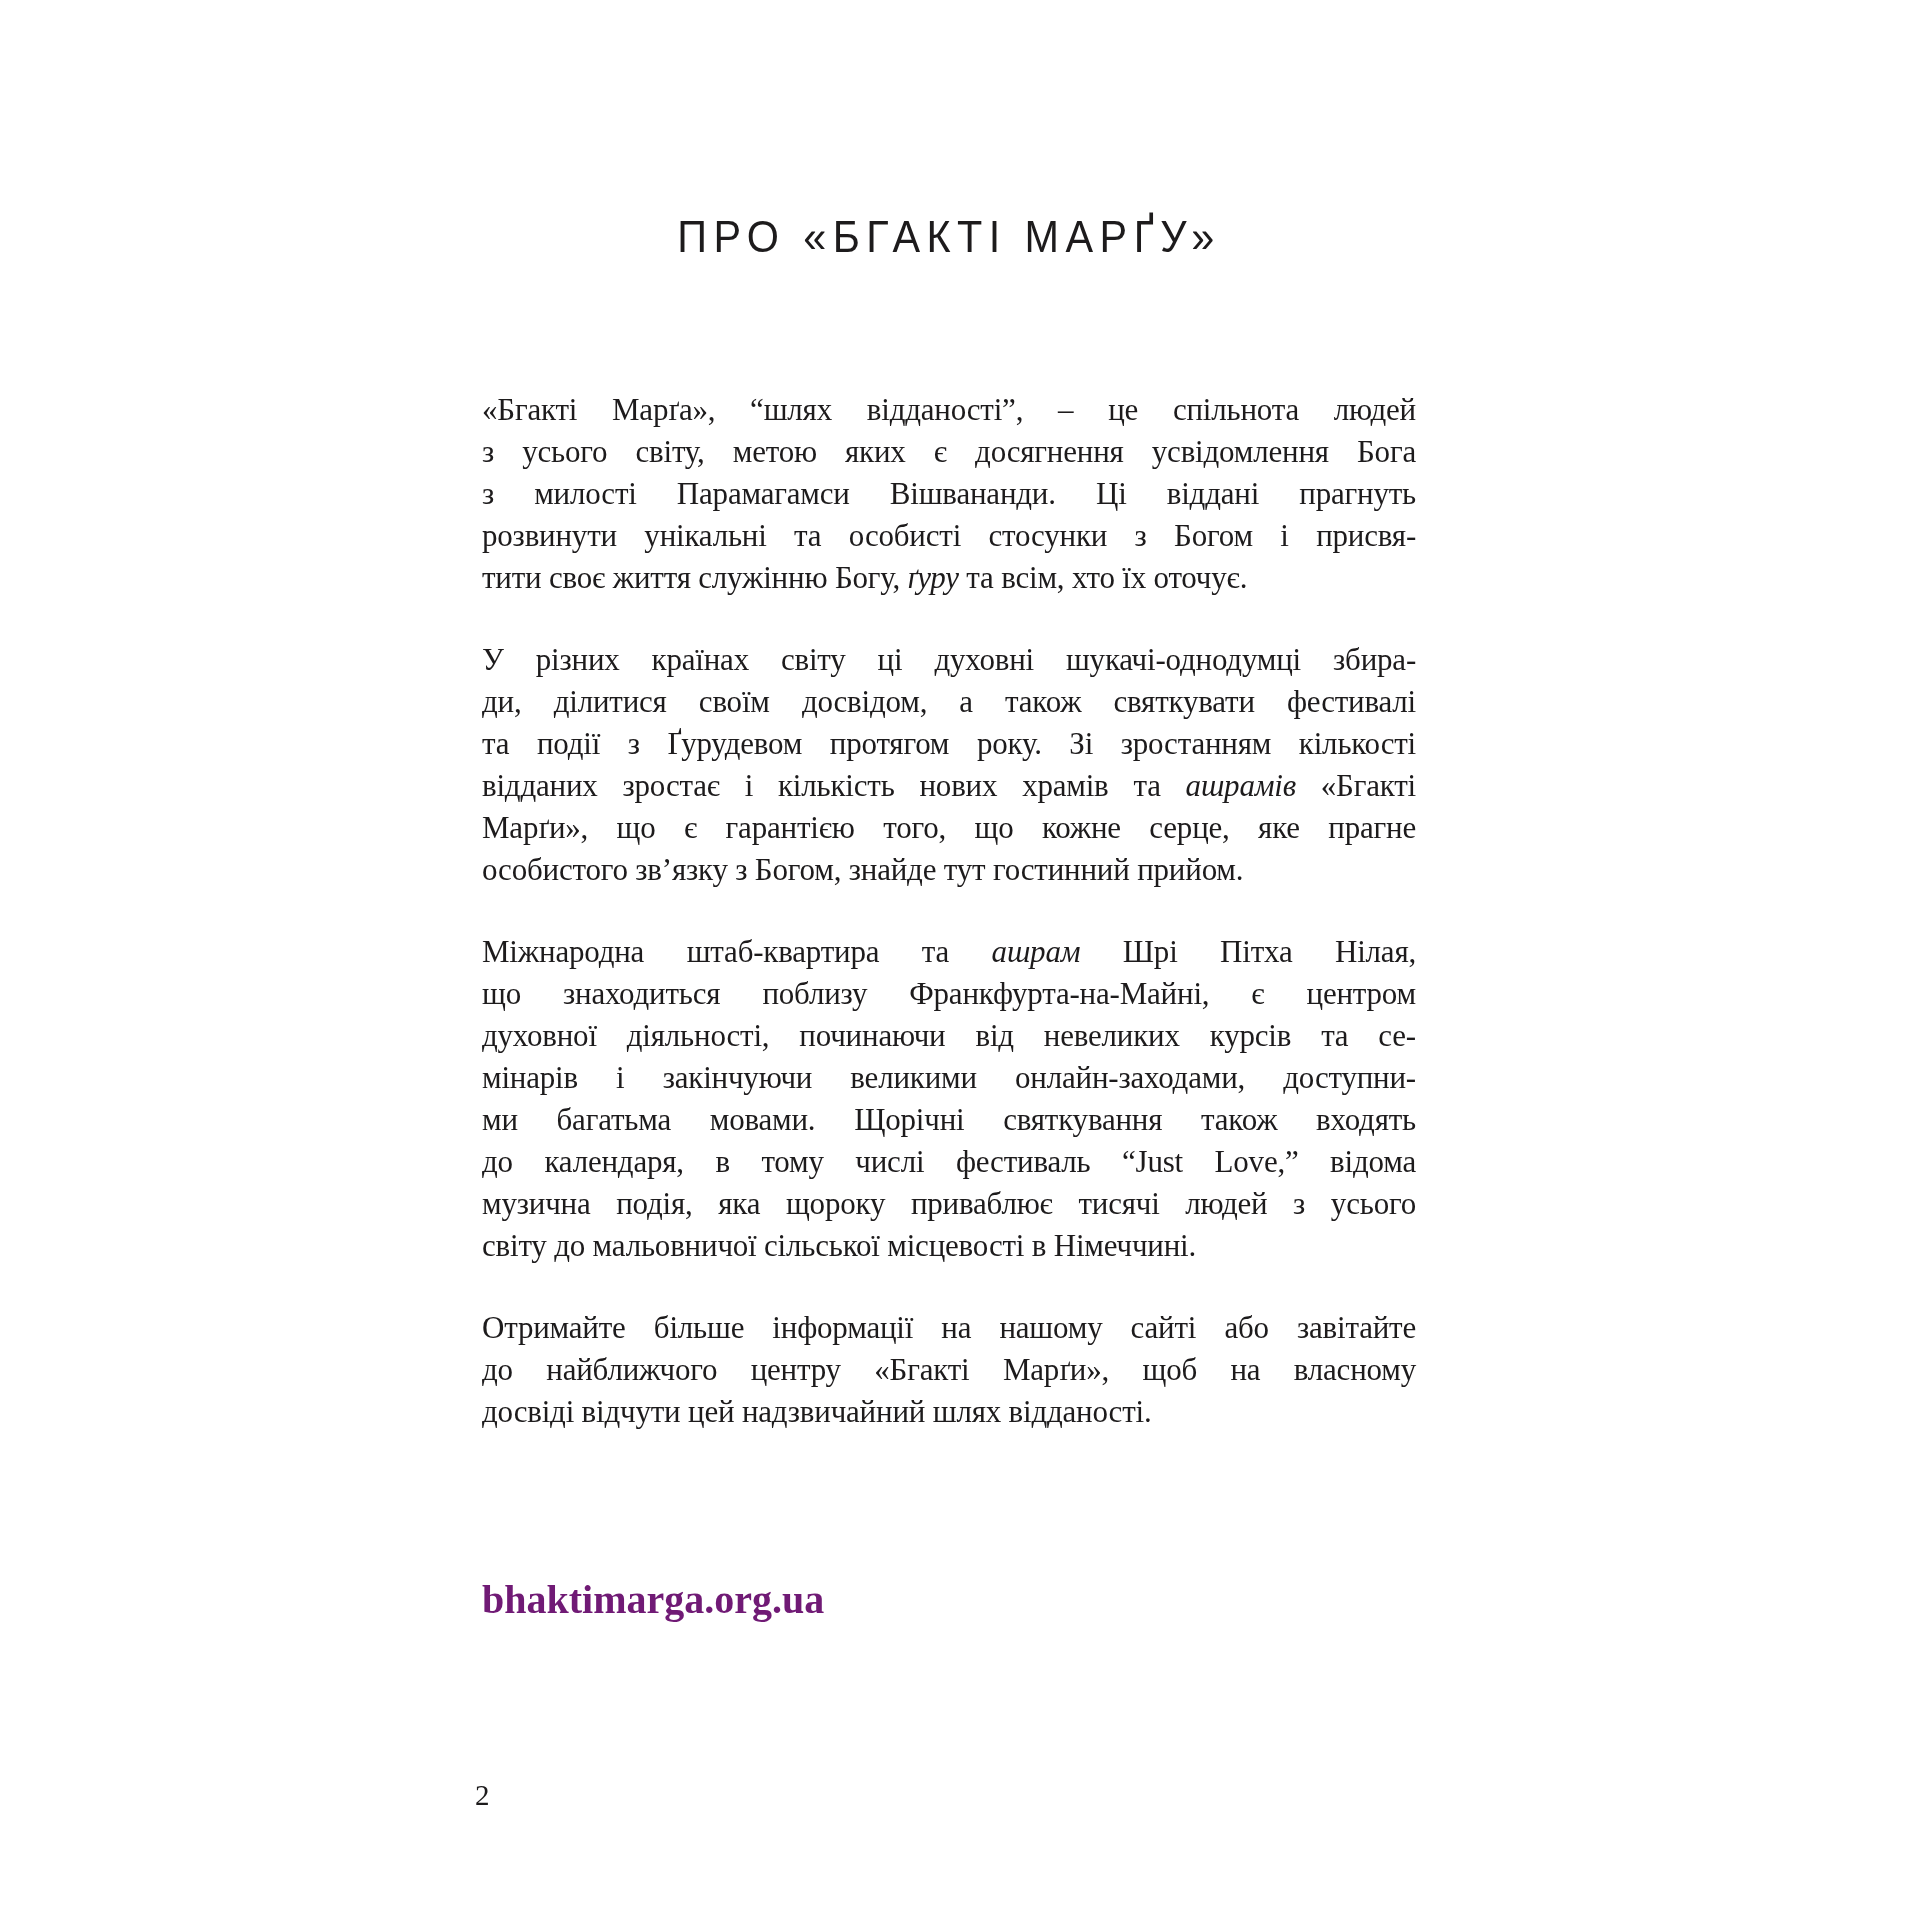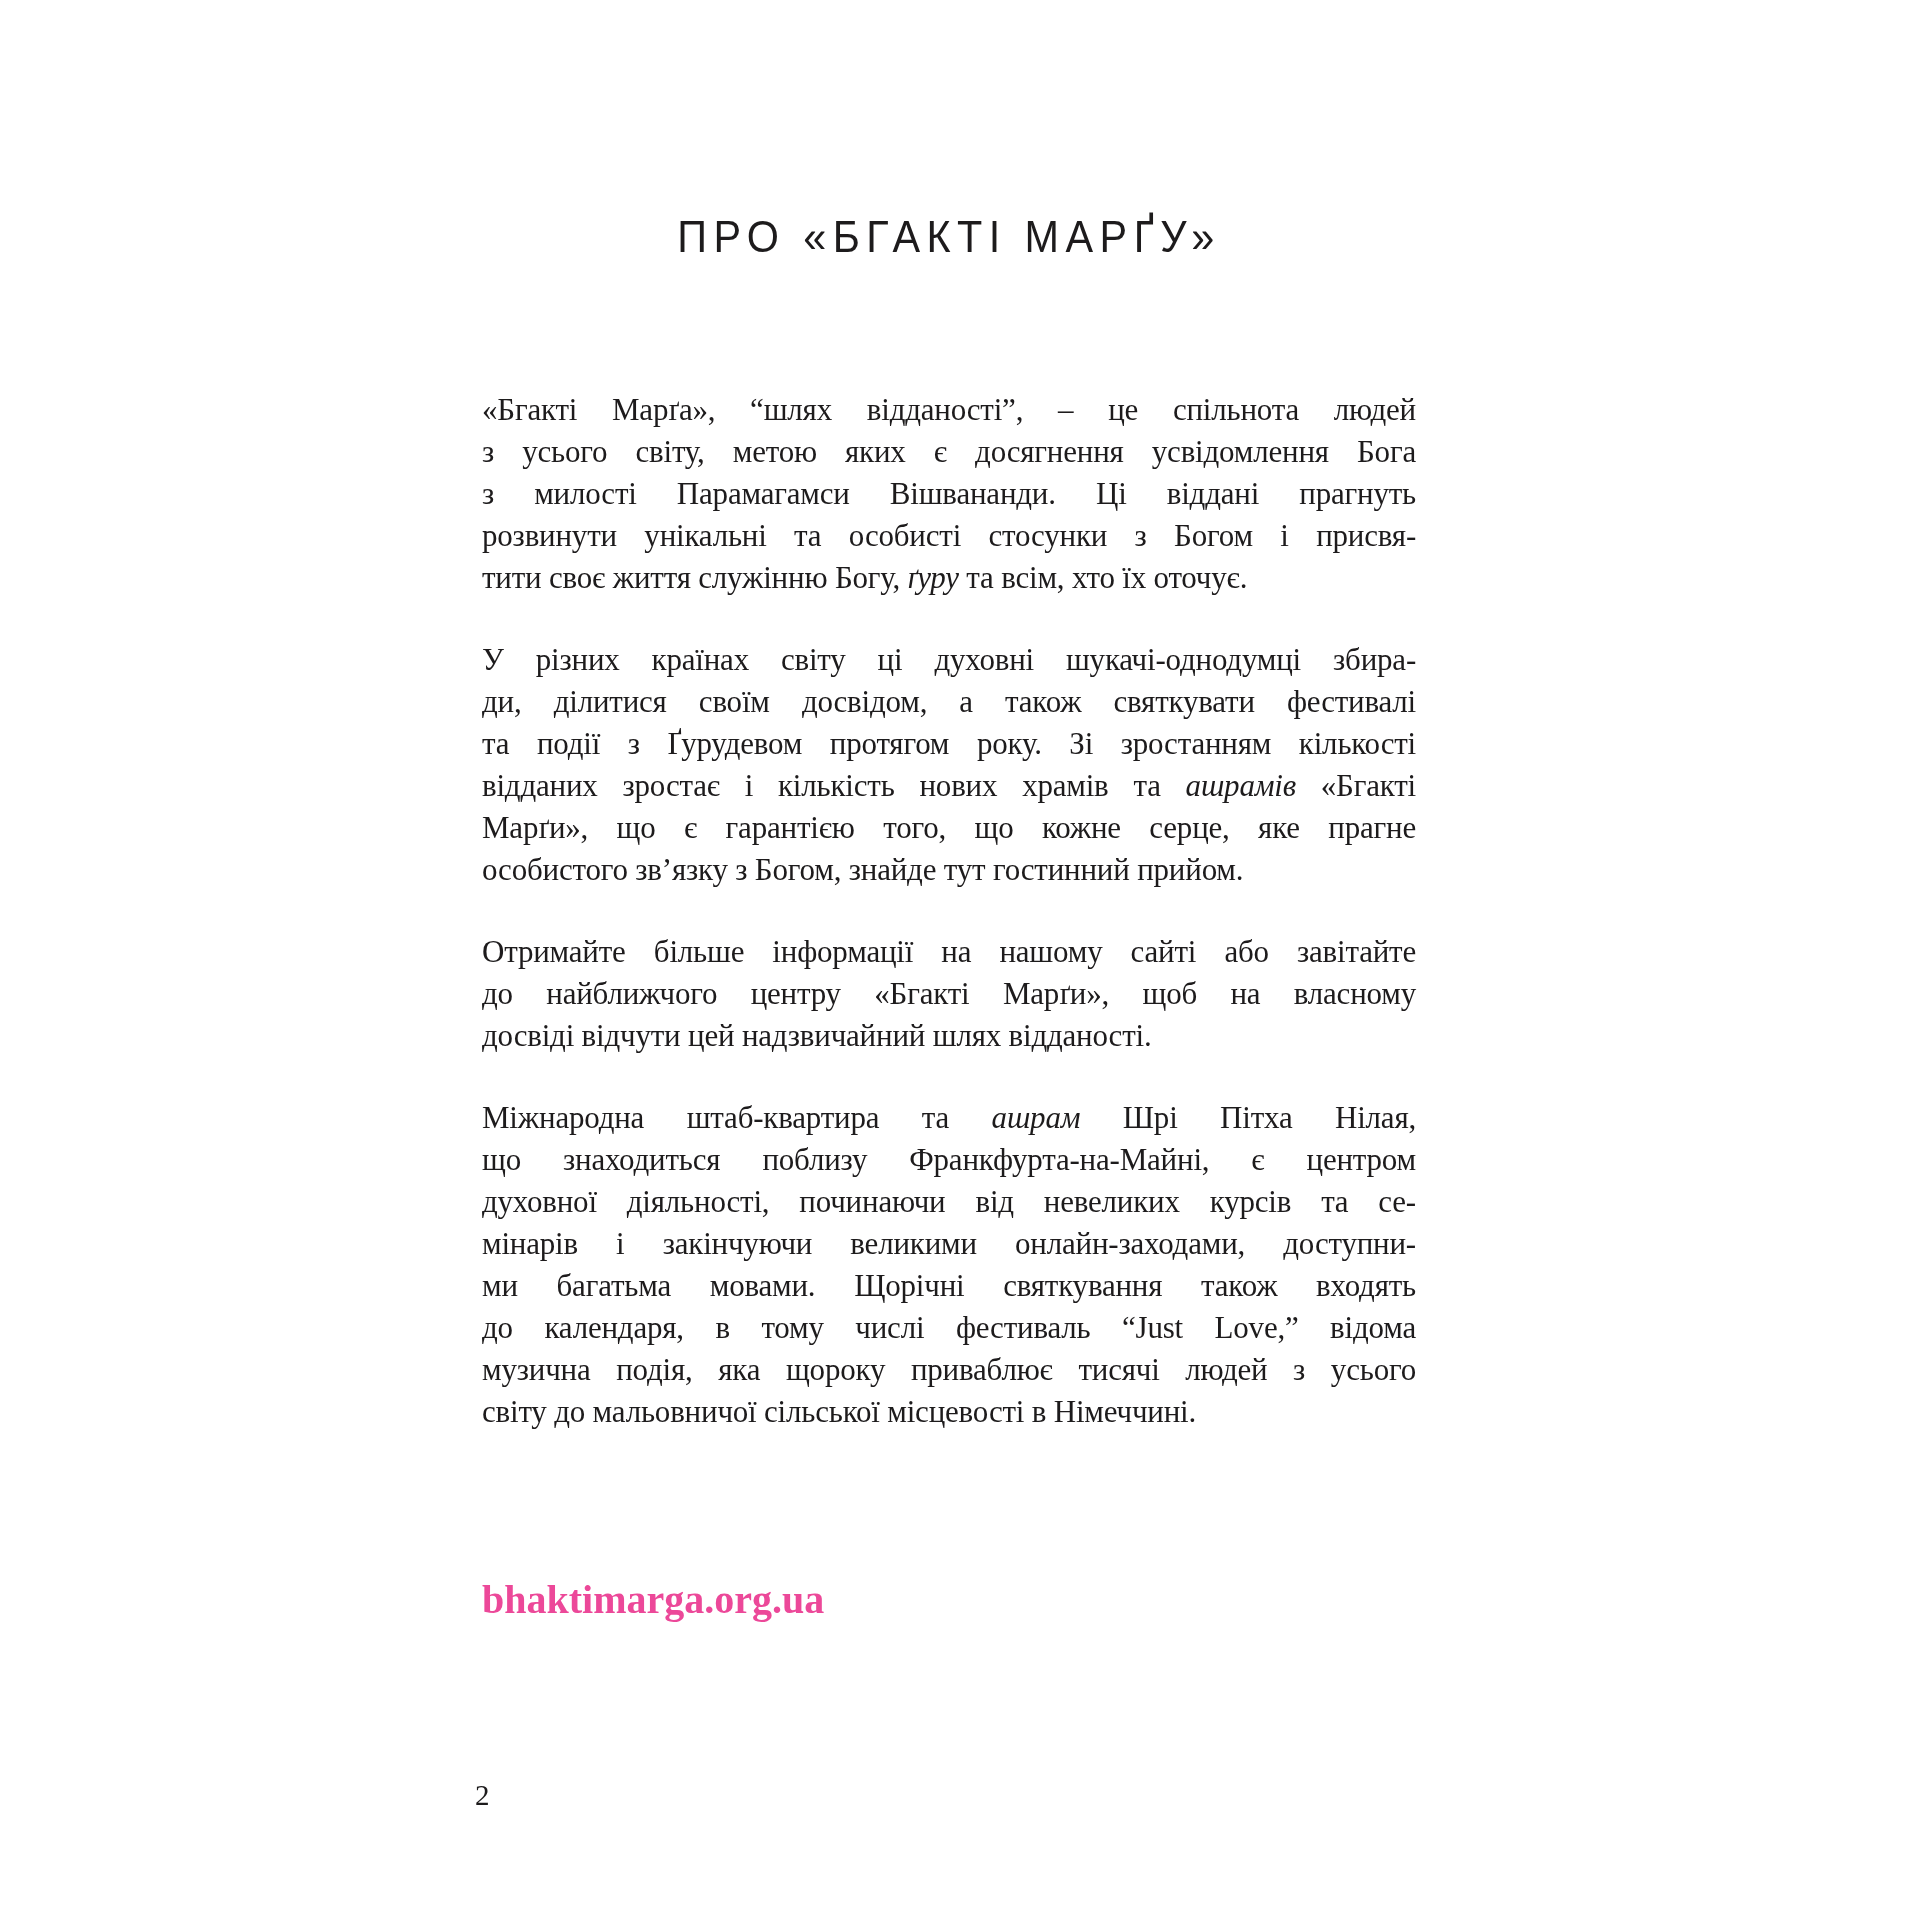--- a/index.html
+++ b/index.html
@@ -60,21 +60,21 @@
     font-style: italic;
   }
   .website {
     position: absolute;
     top: 1577px;
     left: 482px;
     font-family: "Liberation Serif", serif;
     font-weight: 700;
     font-size: 40px;
     line-height: 1.15;
-    color: #ec4899;
+    color: #701a75;
     text-decoration: none;
   }
   .page-num {
     position: absolute;
     top: 1781px;
     left: 475px;
     font-size: 29px;
     line-height: 1;
     color: #1d1b1c;
   }
@@ -95,33 +95,33 @@
       </div>
       <div class="para">
         <div class="line">У різних країнах світу ці духовні шукачі-однодумці збира-</div>
         <div class="line">ди, ділитися своїм досвідом, а також святкувати фестивалі</div>
         <div class="line">та події з Ґурудевом протягом року. Зі зростанням кількості</div>
         <div class="line">відданих зростає і кількість нових храмів та <i>ашрамів</i> «Бгакті</div>
         <div class="line">Марґи», що є гарантією того, що кожне серце, яке прагне</div>
         <div class="line last">особистого зв’язку з Богом, знайде тут гостинний прийом.</div>
       </div>
       <div class="para">
-        <div class="line">Отримайте більше інформації на нашому сайті або завітайте</div>
-        <div class="line">до найближчого центру «Бгакті Марґи», щоб на власному</div>
-        <div class="line last">досвіді відчути цей надзвичайний шлях відданості.</div>
-      </div>
-      <div class="para">
         <div class="line">Міжнародна штаб-квартира та <i>ашрам</i> Шрі Пітха Нілая,</div>
         <div class="line">що знаходиться поблизу Франкфурта-на-Майні, є центром</div>
         <div class="line">духовної діяльності, починаючи від невеликих курсів та се-</div>
         <div class="line">мінарів і закінчуючи великими онлайн-заходами, доступни-</div>
         <div class="line">ми багатьма мовами. Щорічні святкування також входять</div>
         <div class="line">до календаря, в тому числі фестиваль “Just Love,” відома</div>
         <div class="line">музична подія, яка щороку приваблює тисячі людей з усього</div>
         <div class="line last">світу до мальовничої сільської місцевості в Німеччині.</div>
+      </div>
+      <div class="para">
+        <div class="line">Отримайте більше інформації на нашому сайті або завітайте</div>
+        <div class="line">до найближчого центру «Бгакті Марґи», щоб на власному</div>
+        <div class="line last">досвіді відчути цей надзвичайний шлях відданості.</div>
       </div>
     </div>
 
   <a class="website" href="#">bhaktimarga.org.ua</a>
 
   <div class="page-num">2</div>
 </div>
 
 
 </body></html>

